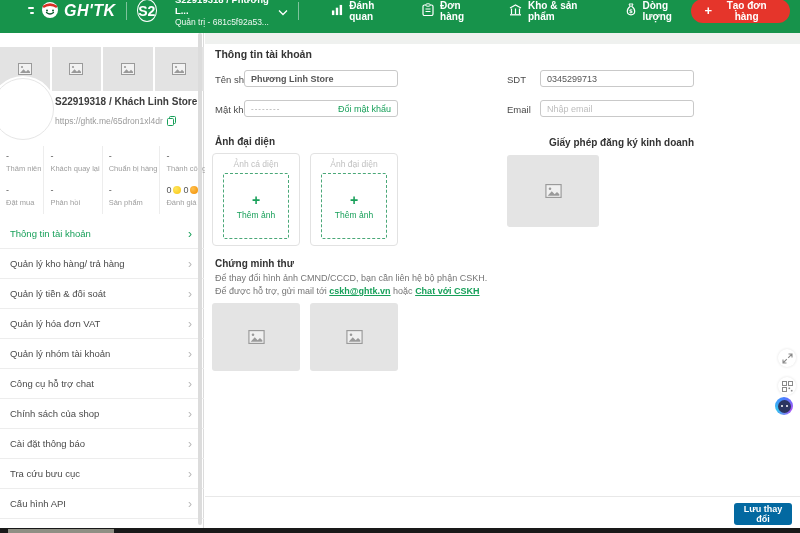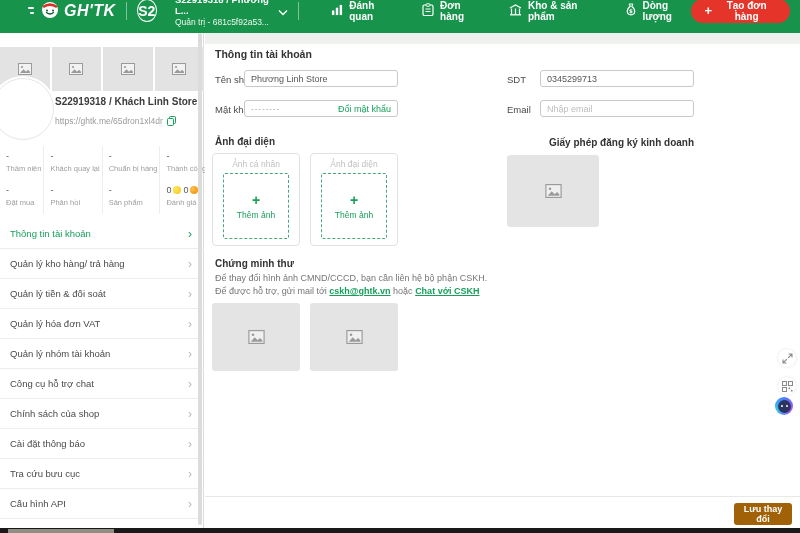--- a/index.html
+++ b/index.html
@@ -74,21 +74,21 @@
   .up-card-label{font-size:8.5px;color:#c0c0c0;margin-top:5px;}
   .dash-box{margin:4px auto 0;width:64px;height:64px;border:1px dashed #4aa878;border-radius:2px;
     display:flex;flex-direction:column;align-items:center;justify-content:center;gap:3px;cursor:pointer;}
   .dash-plus{color:#18a05a;font-size:14px;font-weight:bold;line-height:1;}
   .dash-label{color:#18a05a;font-size:8.5px;}
   .ph-box{position:absolute;background:#e4e4e4;border-radius:3px;display:flex;
     align-items:center;justify-content:center;}
   .id-text{position:absolute;font-size:9px;color:#757575;line-height:13px;}
   .id-link{color:#18a05a;font-weight:bold;text-decoration:underline;cursor:pointer;}
   .footer-divider{position:absolute;left:0;top:463px;width:595px;height:1px;background:#e8e8e8;}
-  .save-btn{position:absolute;left:529px;top:470px;width:58px;height:22px;background:#a16207;
+  .save-btn{position:absolute;left:529px;top:470px;width:58px;height:22px;background:#0369a1;
     color:#fff;border:none;border-radius:3px;font-size:9px;font-weight:bold;cursor:pointer;font-family:inherit;}
 
   
   .float-btn{position:absolute;width:18px;height:18px;border-radius:50%;background:#fff;
     display:flex;align-items:center;justify-content:center;cursor:pointer;box-shadow:0 0 3px rgba(0,0,0,.12);}
   .bot-ring{position:absolute;left:775px;top:397px;width:18px;height:18px;border-radius:50%;
     background:conic-gradient(#4a7dff,#a855f7,#35c3f0,#4a7dff);display:flex;align-items:center;
     justify-content:center;cursor:pointer;}
   .bot-face{width:13px;height:13px;border-radius:50%;background:#2b3560;position:relative;}
   .bot-face::before,.bot-face::after{content:"";position:absolute;top:5px;width:2px;height:2px;
@@ -320,35 +320,35 @@
     </div>
 
     <div class="side-scrollbar"></div>
   </div>
 
   <div class="main">
     <div class="topband"></div>
     <div class="page-title">Thông tin tài khoản</div>
 
     <div class="f-label" style="left:10px;top:41px;">Tên shop</div>
-    <input class="f-input" style="left: 39px; top: 37px;" value="Phương Linh Store">
+    <input class="f-input" style="left: 39px; top: 37px; font-weight: bold;" value="Phương Linh Store">
     <div class="f-label" style="left:302px;top:41px;">SDT</div>
     <input class="f-input" style="left: 335px; top: 37px;" value="0345299713">
 
     <div class="f-label" style="left:10px;top:71px;">Mật khẩu</div>
     <div class="pwd-box" style="left:39px;top:67px;">
       <span class="pwd-dots">--------</span>
       <a class="pwd-link">Đổi mật khẩu</a>
     </div>
     <div class="f-label" style="left:302px;top:71px;">Email</div>
     <input class="f-input" style="left: 335px; top: 67px;" placeholder="Nhập email">
 
     <div class="sec-title" style="left:10px;top:103px;">Ảnh đại diện</div>
     <div class="up-card" style="left:7px;">
-      <div class="up-card-label">Ảnh cá nhân</div>
+      <div class="up-card-label">Ảnh cá diện</div>
       <div class="dash-box">
         <span class="dash-plus">+</span>
         <span class="dash-label">Thêm ảnh</span>
       </div>
     </div>
     <div class="up-card" style="left:105px;">
       <div class="up-card-label">Ảnh đại diện</div>
       <div class="dash-box">
         <span class="dash-plus">+</span>
         <span class="dash-label">Thêm ảnh</span>

